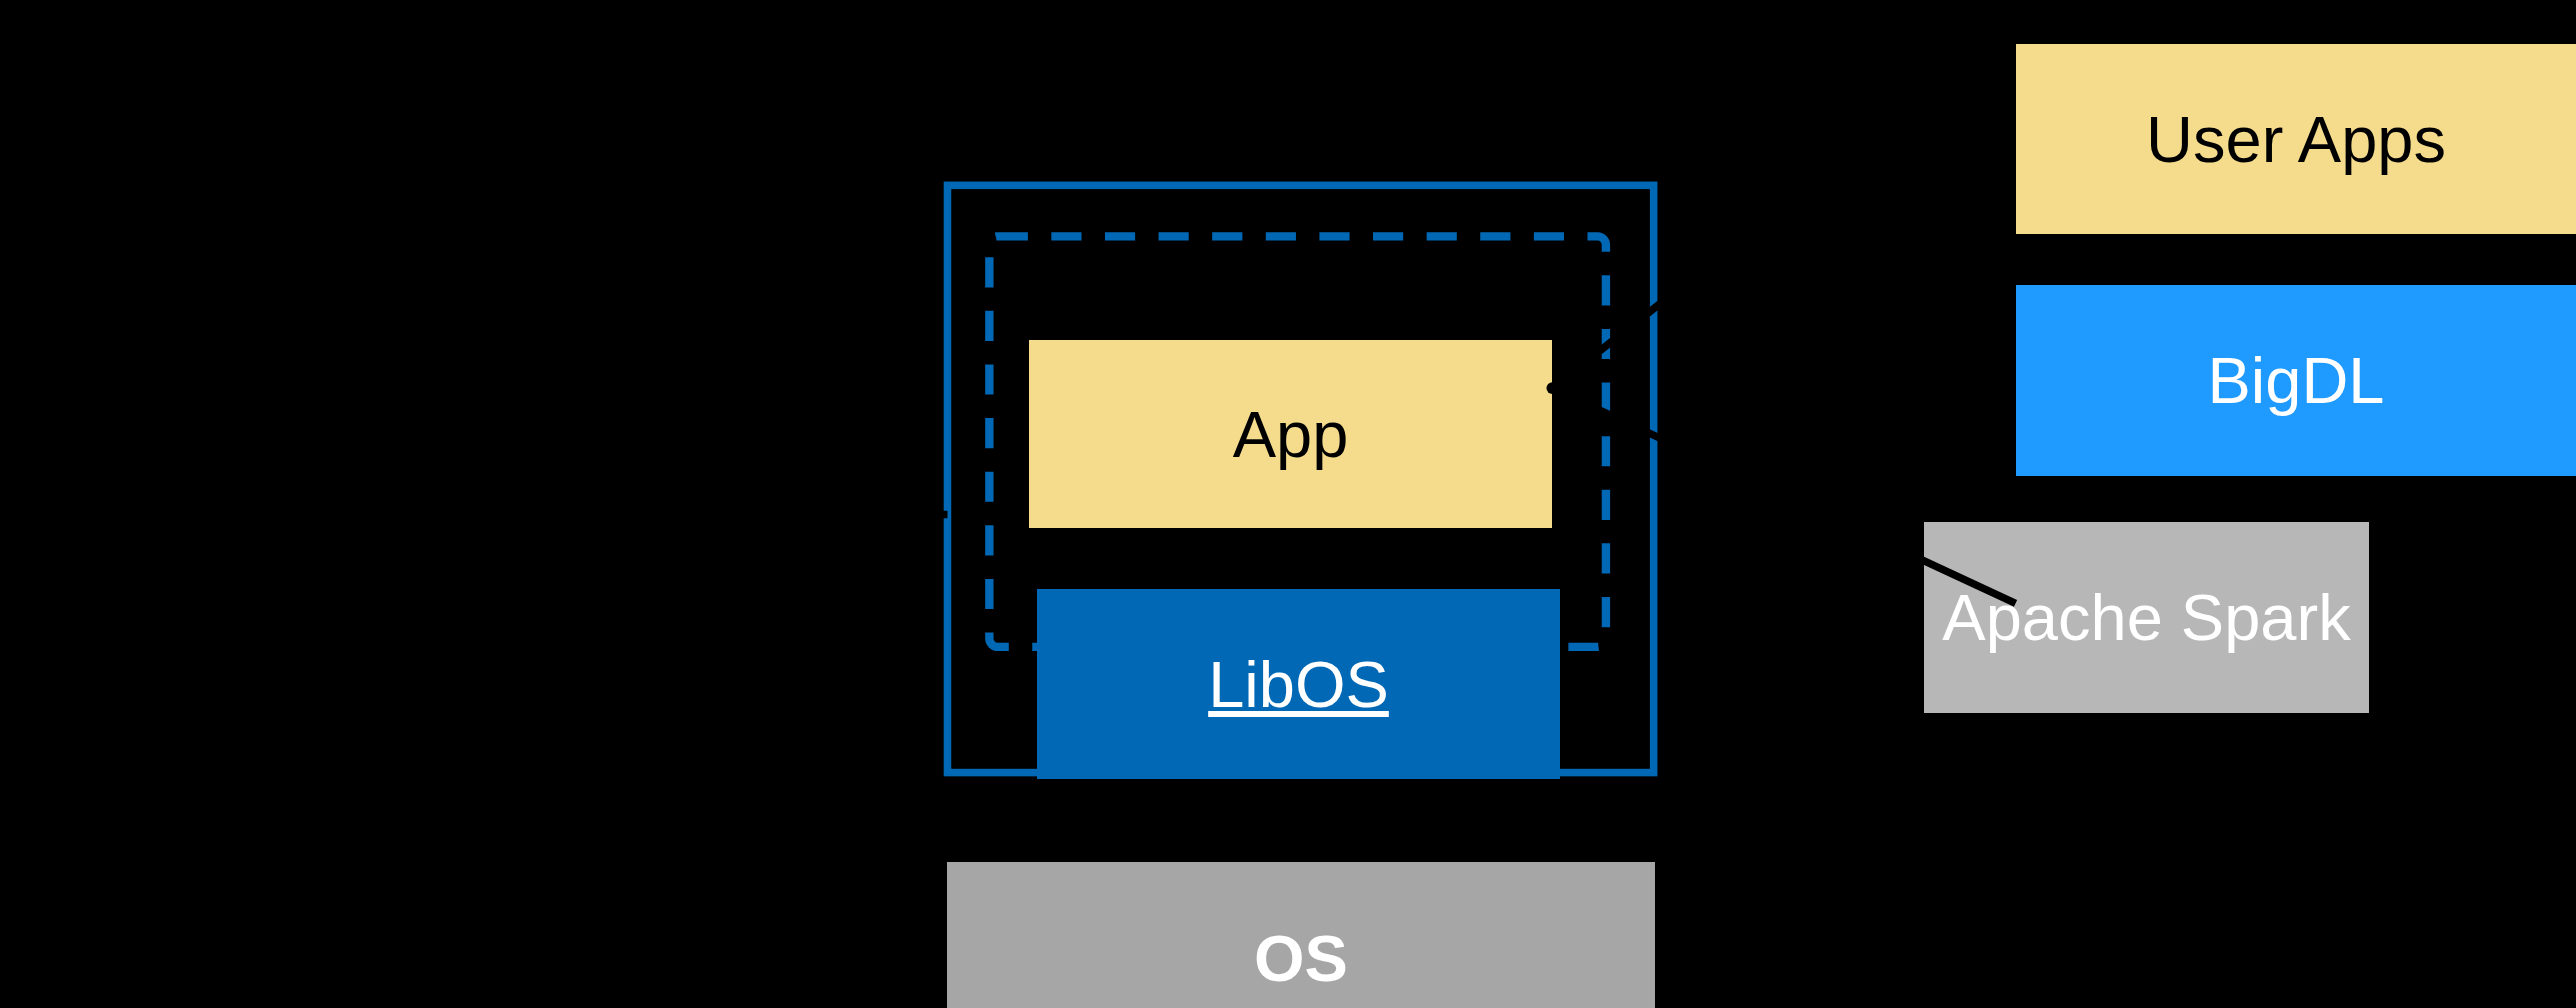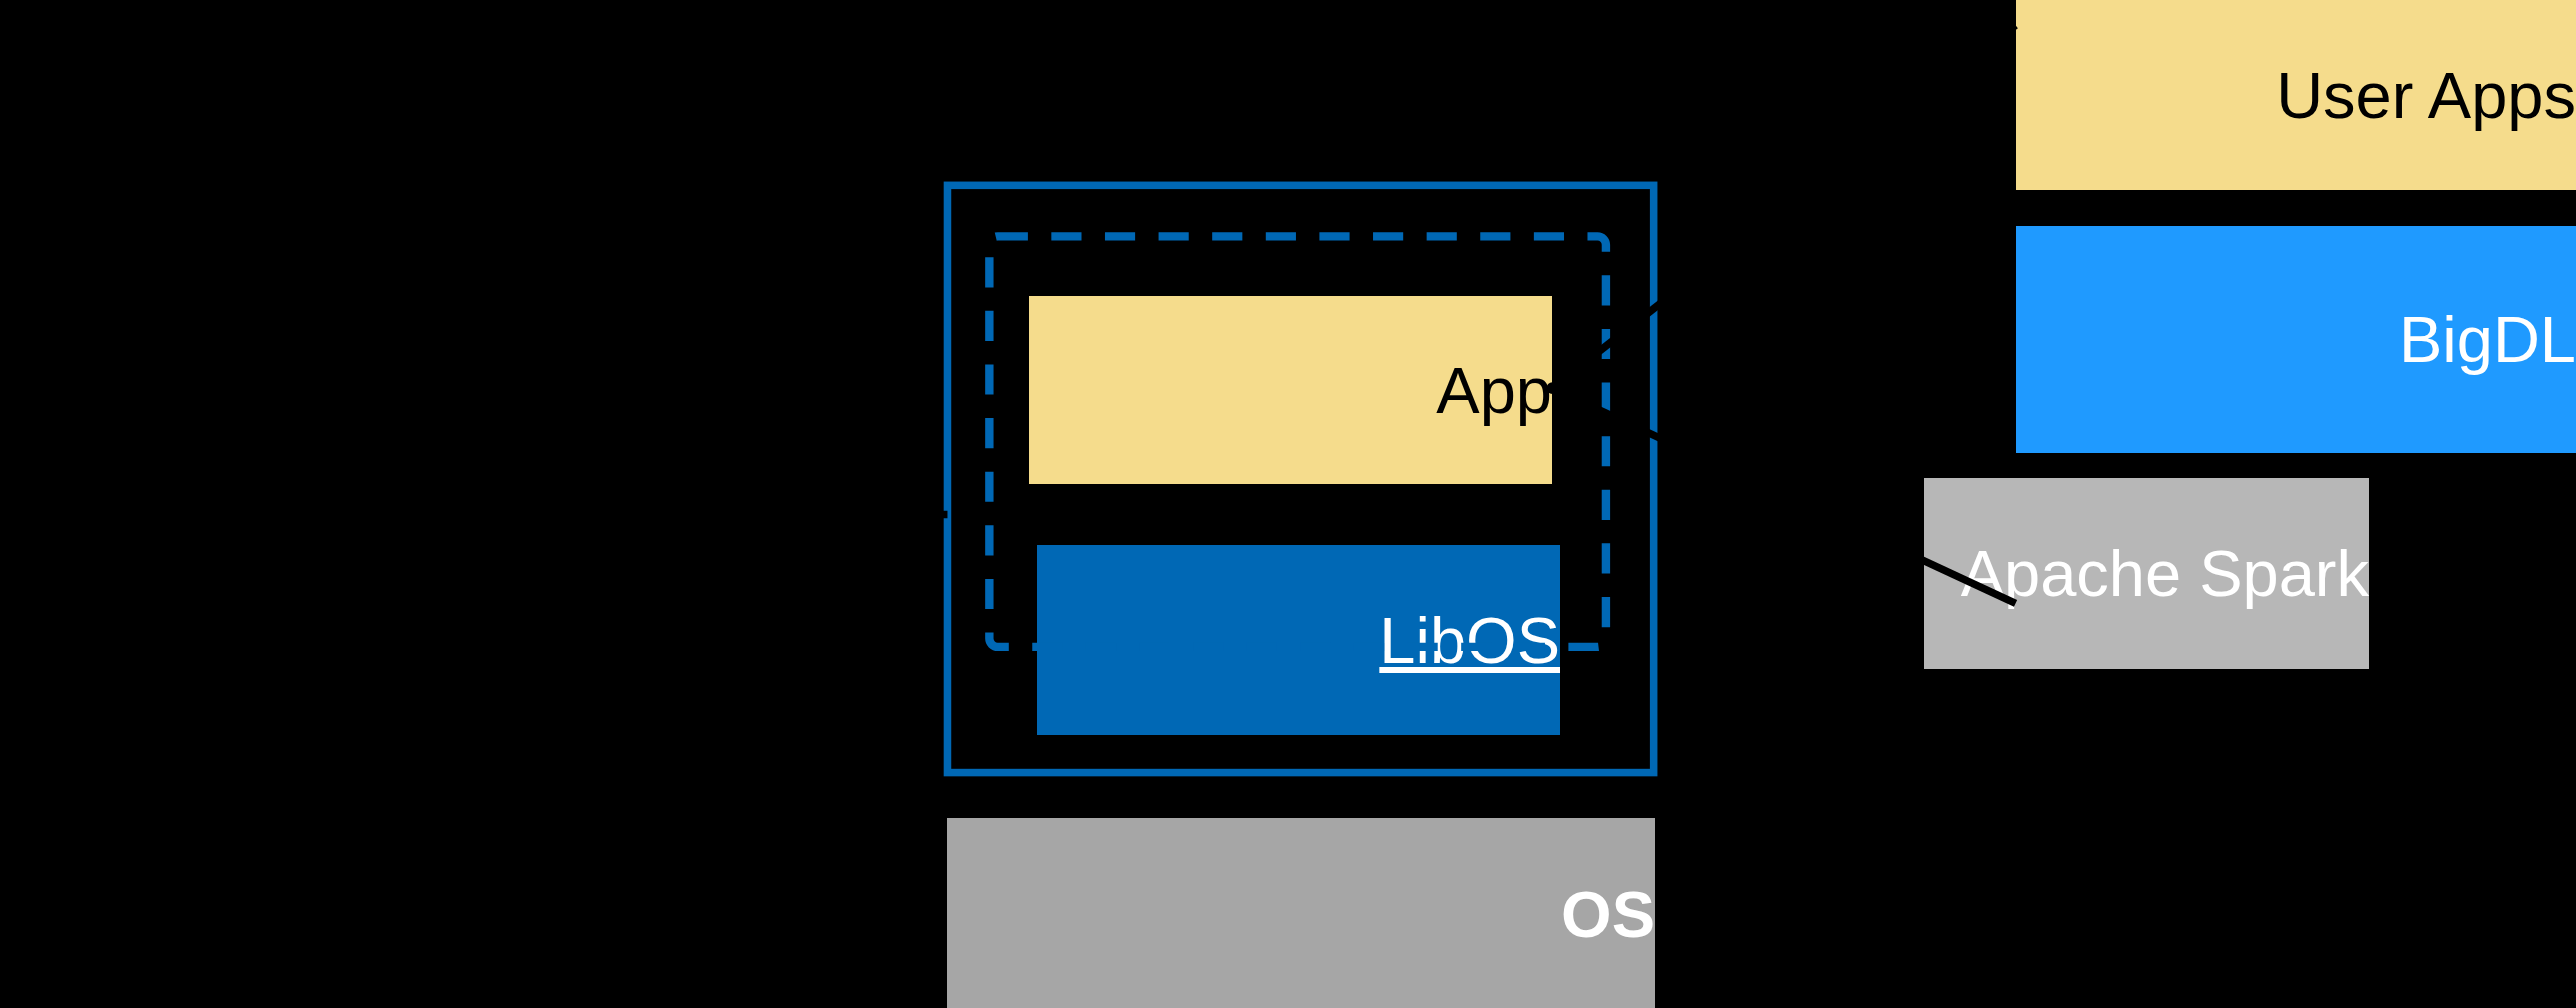--- a/index.html
+++ b/index.html
@@ -12,24 +12,25 @@
     width: 2576px;
     height: 1009px;
     overflow: hidden;
     background: var(--background, #000);
     font-family: "Liberation Sans", sans-serif;
   }
   .box {
     position: absolute;
     display: flex;
     align-items: center;
-    justify-content: flex-end;
+    justify-content: center;
     font-size: 65px;
     line-height: 1;
     white-space: nowrap;
+    margin-top: 44px;
   }
   
   .sgx-box {
     left: 0; top: 421px;
     width: 523px; height: 193px;
     background: var(--intel-blue);
     color: var(--white);
   }
   
   .app-box {
@@ -53,22 +54,22 @@
     font-weight: bold;
   }
   
   .user-apps-box {
     left: 2016px; top: 0;
     width: 560px; height: 190px;
     background: var(--yellow);
     color: var(--black);
   }
   .bigdl-box {
-    left: 2016px; top: 226px;
-    width: 560px; height: 227px;
+    left: 2016px; top: 241px;
+    width: 560px; height: 191px;
     background: var(--bright-blue);
     color: var(--white);
   }
   .spark-box {
     left: 1924px; top: 478px;
     width: 445px; height: 191px;
     background: var(--gray-spark);
     color: var(--white);
   }
   #overlay {

